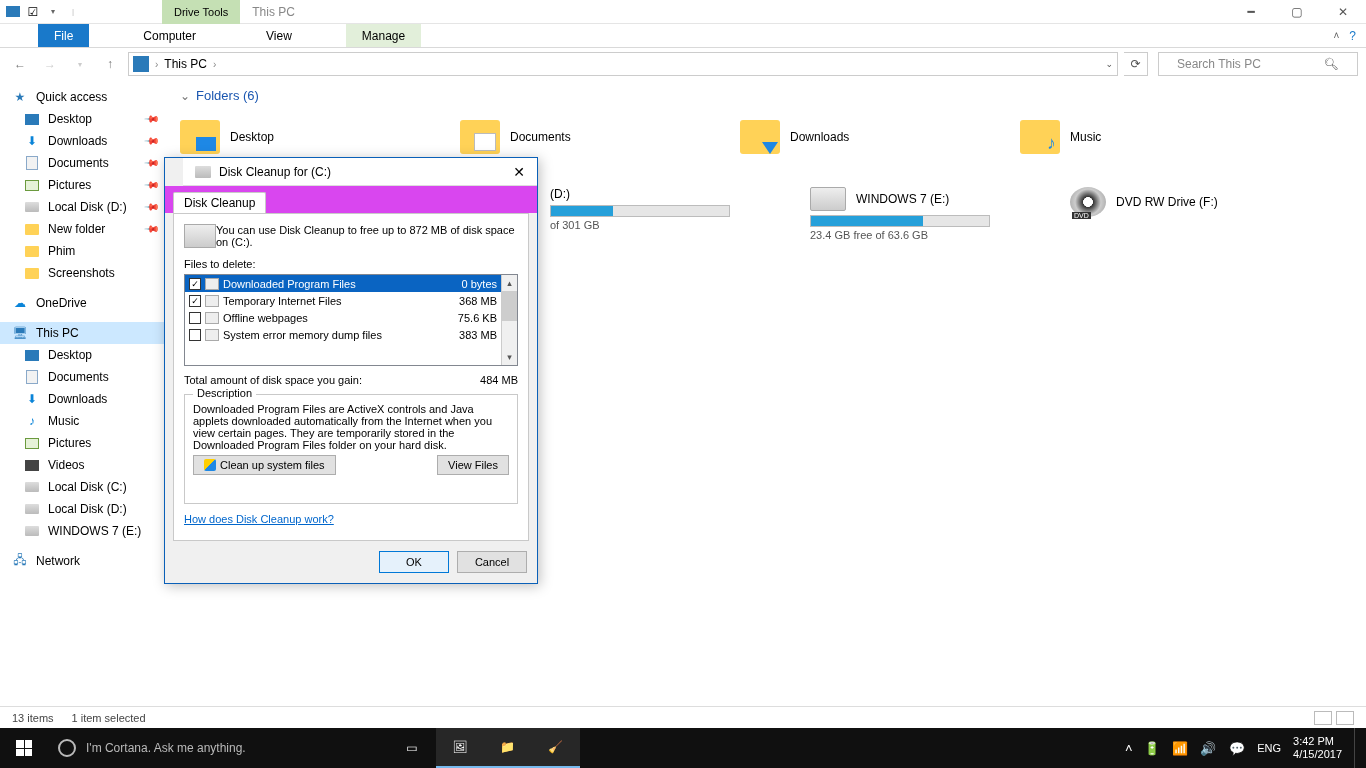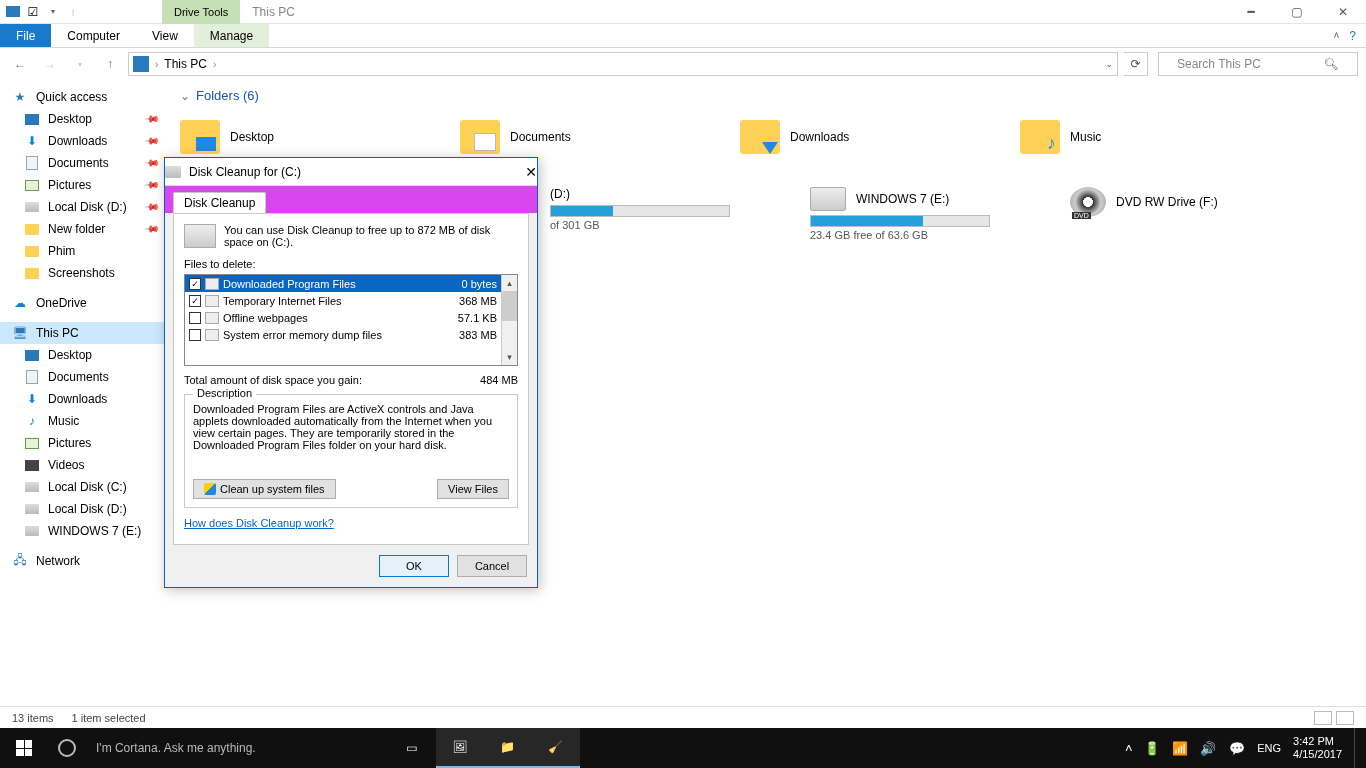--- a/index.html
+++ b/index.html
@@ -10,21 +10,21 @@
 .titlebar .qat { display: flex; align-items: center; gap: 2px; padding-left: 4px; }
 .titlebar .qat-icon { width: 18px; height: 18px; display: flex; align-items: center; justify-content: center; }
 .titlebar .tab-group { display: flex; margin-left: 80px; height: 24px; }
 .titlebar .context-tab { background: #c5e0b4; color: #000; padding: 2px 12px; font-size: 11px; height: 24px; display:flex; align-items:center;}
 .titlebar .title-tab { padding: 2px 12px; color: #888; font-size: 12px; display:flex; align-items:center;}
 .win-controls { margin-left: auto; display: flex; }
 .win-btn { width: 46px; height: 24px; display: flex; align-items: center; justify-content: center; color: #555; }
 
 
 .ribbon-tabs { height: 24px; display: flex; align-items: stretch; border-bottom: 1px solid #d9d9d9; }
-.ribbon-tab { padding: 0 16px; display: flex; align-items: center; font-size: 12px; }
+.ribbon-tab { padding: 0 16px; display: flex; align-items: center; font-size: 12px; margin-left: 38px; }
 .ribbon-tab.file { background: #1979ca; color: #fff; }
 .ribbon-tab.context { background: #e2efda; }
 .ribbon-help { margin-left:auto; display:flex; align-items:center; padding-right:10px; gap:10px; color:#5a5a5a;}
 .ribbon-caret { font-size:10px;}
 
 
 .navbar { height: 32px; display: flex; align-items: center; padding: 0 8px; gap: 6px; }
 .nav-arrow { width: 24px; height: 24px; display:flex; align-items:center; justify-content:center; color:#777; }
 .nav-arrow.disabled { color: #ccc; }
 .addressbar { flex: 1; height: 24px; border: 1px solid #ccc; display: flex; align-items: center; padding: 0 4px; gap: 6px; }
@@ -79,55 +79,55 @@
 
 .statusbar { height:22px; border-top:1px solid #ddd; display:flex; align-items:center; padding:0 12px; font-size:11px; color:#444; gap:18px;}
 .statusbar .views{ margin-left:auto; display:flex; gap:4px;}
 .view-btn{ width:18px; height:14px; border:1px solid #bbb;}
 
 
 .taskbar { position:absolute; left:0; right:0; bottom:0; height:40px; background:#101010; display:flex; align-items:center; color:#fff; }
 .start { width:48px; height:40px; display:flex; align-items:center; justify-content:center;}
 .win-logo { width:16px; height:16px; display:grid; grid-template-columns:1fr 1fr; grid-template-rows:1fr 1fr; gap:1px;}
 .win-logo span{ background:#fff;}
-.search-bar { display:flex; align-items:center; gap:20px; width:340px; height:40px; padding:0 10px; color:#b9b9b9;}
+.search-bar { display:flex; align-items:center; gap:10px; width:340px; height:40px; padding:0 10px; color:#b9b9b9;}
 .cortana { width:18px; height:18px; border:2px solid #b9b9b9; border-radius:50%;}
 .taskicons { display:flex; }
 .taskicon { width:48px; height:40px; display:flex; align-items:center; justify-content:center;}
 .taskicon.active { border-bottom:2px solid #76b9ed; background:#272727;}
 .tray { margin-left:auto; display:flex; align-items:center; gap:12px; padding-right:6px; color:#fff; font-size:11px;}
 .tray .clock { text-align:left; line-height:1.2;}
 .tray-ico{ font-size:13px;}
 
 
 .dialog { position:absolute; left:164px; top:157px; width:374px; background:#f0f0f0; border:1px solid #0a60b8; box-shadow: 2px 2px 12px rgba(0,0,0,.25); }
-.dlg-title { height:28px; background:#fff; display:flex; align-items:center; padding:0 0; gap:8px; border-bottom:1px solid #ddd;}
+.dlg-title { height:28px; background:#fff; display:flex; align-items:center; padding:0 12px; gap:8px; border-bottom:1px solid #ddd;margin-left:18px;}
 .dlg-title .x { margin-left:auto; font-size:14px; }
 .dlg-tabs { display:flex; padding:6px 8px 0; background:#d946ef;}
 .dlg-tab { border:1px solid #c9c9c9; border-bottom:none; background:#fff; padding:3px 10px; font-size:12px; border-radius:2px 2px 0 0;}
 .dlg-body { background:#fff; margin:0 8px; border:1px solid #c9c9c9; padding:10px; }
-.dlg-intro { display:flex; gap:8px; font-size:11px; margin-bottom:10px;justify-content:center;}
+.dlg-intro { display:flex; gap:0; font-size:11px; margin-bottom:10px;justify-content:center;}
 .dlg-intro .dico { width:32px; height:24px; background:linear-gradient(#eee,#ccc); border:1px solid #aaa; flex:0 0 32px;}
 .flist-label{ font-size:11px; margin-bottom:4px;}
 .flist { border:1px solid #828790; height:92px; display:flex; }
 .flist-rows{ flex:1; overflow:hidden;}
 .frow { display:flex; align-items:center; height:17px; padding:0 4px; font-size:11px; gap:4px;}
 .frow.sel { background:#0a64c2; color:#fff;}
 .frow .cb { width:12px; height:12px; border:1px solid #333; background:#fff; display:inline-flex; align-items:center; justify-content:center; font-size:9px; color:#000;}
 .frow .fico { width:14px; height:12px; background:#eee; border:1px solid #aaa;}
 .frow .fname { flex:1; white-space:nowrap; overflow:hidden; text-overflow:ellipsis;}
 .frow .fsize{ width:56px; text-align:right;}
 .flist-scroll { width:16px; background:#f0f0f0; border-left:1px solid #ccc; display:flex; flex-direction:column;}
 .sb-btn{height:16px; display:flex; align-items:center; justify-content:center; font-size:9px; color:#555;}
 .sb-thumb{ background:#cdcdcd; flex:0 0 30px; margin:0;}
 .totalrow{ display:flex; font-size:11px; margin:8px 0; }
 .totalrow .tval{ margin-left:auto;}
 .desc-box{ border:1px solid #c9c9c9; padding:8px; position:relative; font-size:11px; min-height:110px;}
 .desc-box legend{ position:absolute; top:-8px; left:8px; background:#fff; padding:0 4px; font-size:11px;}
-.dlg-actions{ display:flex; gap:10px; margin-top:28px;}
+.dlg-actions{ display:flex; gap:10px; margin-top:4px;}
 .winbtn{ border:1px solid #adadad; background:#e1e1e1; padding:3px 10px; font-size:11px; display:flex; align-items:center; gap:4px;}
 .shield{ width:12px; height:12px; background:linear-gradient(135deg,#ffcf00 50%,#1e88e5 50%); border-radius:2px;}
 .linkrow{ padding:8px 0 4px;}
 .linkrow a{ color:#0066cc; font-size:11px; text-decoration:underline;}
 .dlg-footer{ display:flex; justify-content:flex-end; gap:8px; padding:10px;}
 .dlg-footer .winbtn{ min-width:70px; justify-content:center; padding:4px 0;}
 .dlg-footer .winbtn.primary{ border:1px solid #0078d7; background:#e5f1fb;}
 </style>
 </head>
 <body>
@@ -431,21 +431,21 @@
         <div class="frow">
             <span class="cb">✓</span>
             <span class="fico"></span>
             <span class="fname">Temporary Internet Files</span>
             <span class="fsize">368 MB</span>
           </div>
         <div class="frow">
             <span class="cb"></span>
             <span class="fico"></span>
             <span class="fname">Offline webpages</span>
-            <span class="fsize">57.1 KB</span>
+            <span class="fsize">75.6 KB</span>
           </div>
         <div class="frow">
             <span class="cb"></span>
             <span class="fico"></span>
             <span class="fname">System error memory dump files</span>
             <span class="fsize">383 MB</span>
           </div>
       </div>
       <div class="flist-scroll">
         <div class="sb-btn">▴</div>

